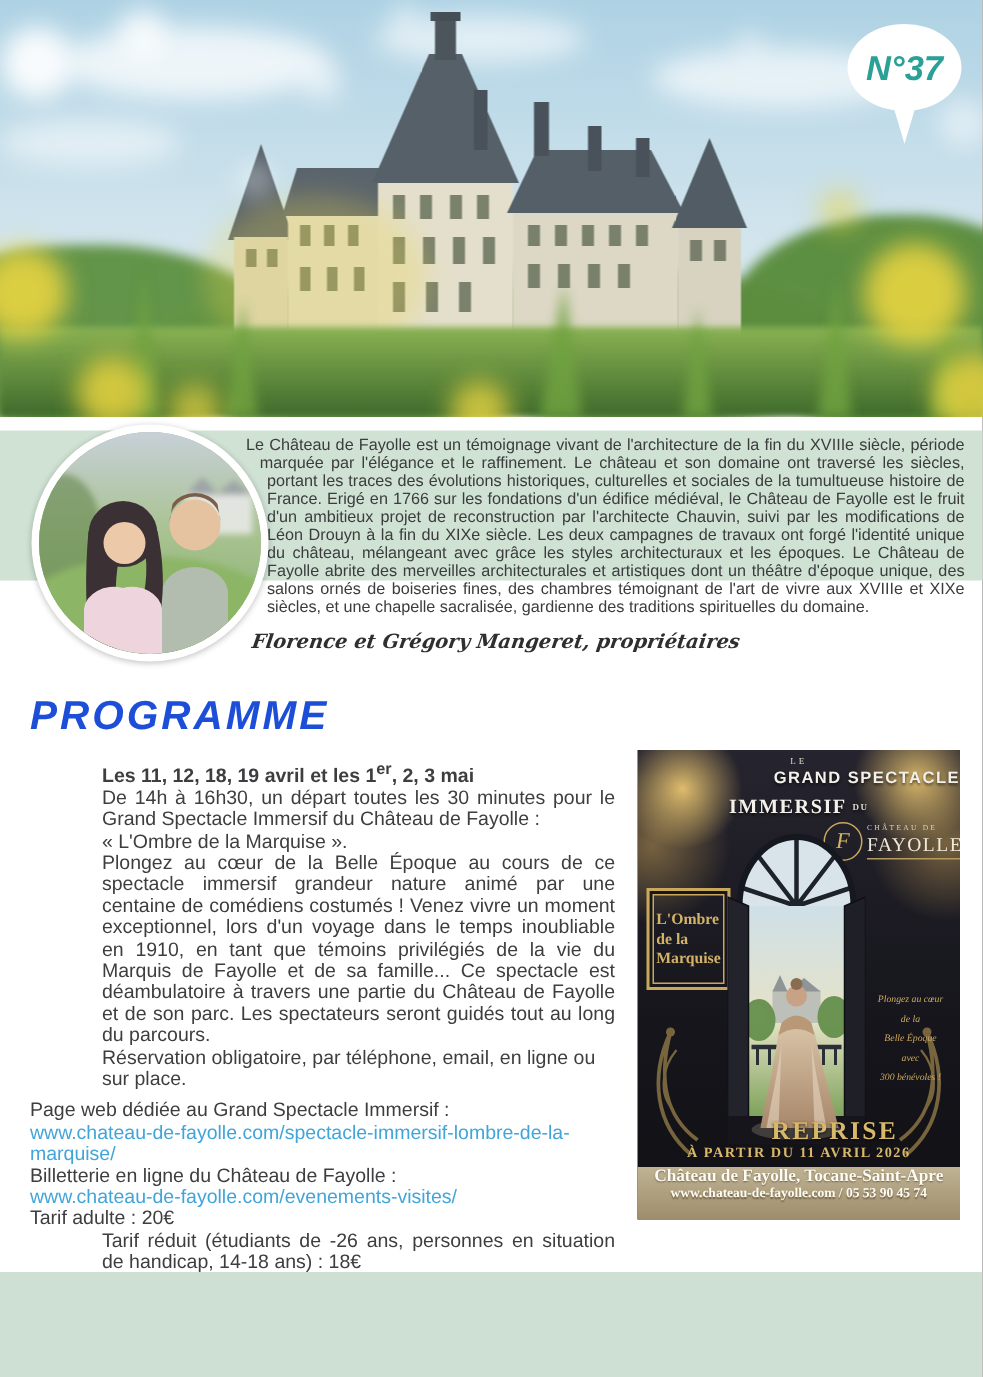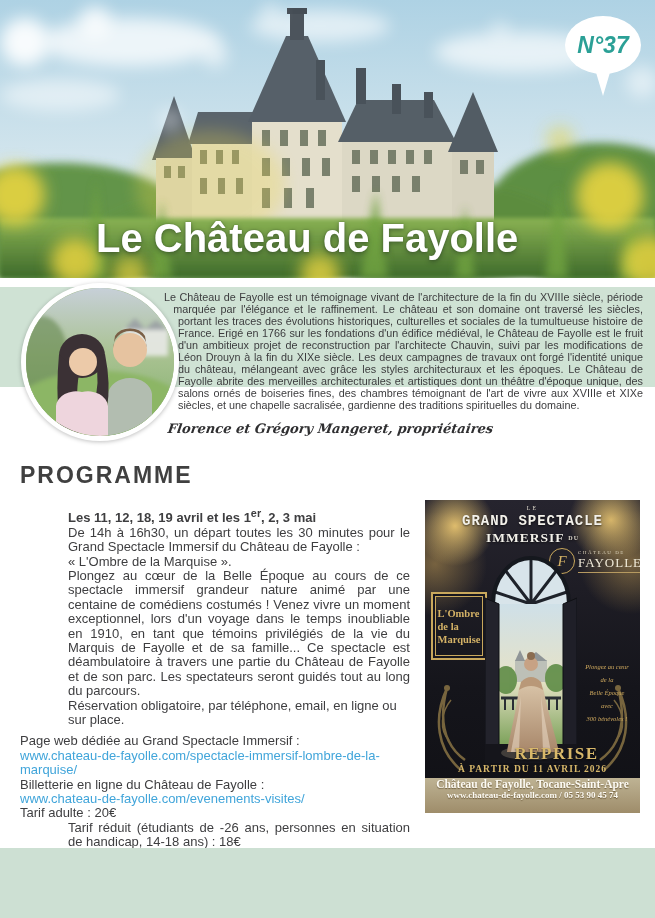--- a/index.html
+++ b/index.html
@@ -20,41 +20,41 @@
   .band-inner{height:100%;padding:4px 12px 0 0;box-sizing:border-box;font-size:10.8px;
         line-height:12px;color:#3c3c3e;text-align:justify;}
   .band-spacer{float:left;width:178px;height:131px;shape-outside:circle(92px at 96px 74px);}
   .owner-photo{position:absolute;left:21px;top:283px;width:158px;height:158px;border-radius:50%;
         border:5px solid #fff;box-sizing:border-box;overflow:hidden;background:#9db884;
         box-shadow:0 1px 4px rgba(0,0,0,.25);}
   .caption{position:absolute;left:168px;top:421px;font-family:"DejaVu Serif",serif;
         font-style:italic;font-weight:bold;font-size:13px;color:#2f2f31;transform:skewX(-8deg);}
 
   
-  .prog-heading{position:absolute;left:20px;top:462px;font-size:23px;
-        font-weight:700;letter-spacing:2px;color:#404040;}
+  .prog-heading{position:absolute;left:20px;top:462px;font-size:27px;font-style:italic;
+        font-weight:700;letter-spacing:2px;color:#1d4ed8;}
   .col{position:absolute;left:20px;top:506px;width:390px;font-size:13px;line-height:14.4px;
         color:#3e3e40;text-align:justify;}
   .col p{margin:0;padding-left:48px;}
   .dates{font-weight:700;}
   .mt6{margin-top:6px;} .mt11{margin-top:11px;} .mt7{margin-top:7px;}
   .link{display:block;color:#41a5da;text-decoration:none;text-align:left;}
 
   
   .poster{position:absolute;left:425px;top:500px;width:215px;height:313px;overflow:hidden;
         background:
           radial-gradient(circle at 30px 26px, rgba(232,196,112,.95), rgba(232,196,112,0) 40px),
           radial-gradient(circle at 186px 20px, rgba(232,196,112,.9), rgba(232,196,112,0) 42px),
           radial-gradient(circle at 10px 64px, rgba(205,165,88,.5), rgba(205,165,88,0) 52px),
           radial-gradient(circle at 206px 62px, rgba(205,165,88,.5), rgba(205,165,88,0) 52px),
           linear-gradient(#26242e, #15151b 60%, #101015);}
   .p-abs{position:absolute;left:0;width:100%;text-align:center;}
   .p-le{top:5px;font-size:6px;letter-spacing:2px;color:#ded9cc;font-family:"Liberation Serif",serif;}
-  .p-t1{top:13px;font-size:14px;font-weight:700;letter-spacing:1px;color:#f3f1ea;
-        font-family:Liberation Mono, monospace;text-shadow:0 1px 2px rgba(0,0,0,.6);}
+  .p-t1{top:13px;font-size:11px;font-weight:700;letter-spacing:1px;color:#f3f1ea;
+        font-family:Liberation Sans, sans-serif;text-shadow:0 1px 2px rgba(0,0,0,.6);text-align:right;}
   .p-t2{top:30px;font-size:13.5px;font-weight:700;letter-spacing:1px;color:#f3f1ea;
         font-family:"Liberation Serif",serif;text-shadow:0 1px 2px rgba(0,0,0,.6);}
   .p-du{font-size:6px;letter-spacing:1px;vertical-align:2px;color:#ded9cc;}
   .p-logo{position:absolute;right:5px;top:48px;width:86px;display:flex;align-items:center;gap:3px;}
   .p-mono{width:24px;height:24px;border:1.5px solid #c9a85c;border-radius:50%;flex:0 0 auto;
         display:flex;align-items:center;justify-content:center;font-family:"Liberation Serif",serif;
         font-size:15px;color:#d4b266;font-style:italic;}
   .p-logotxt{text-align:left;}
   .p-logotop{font-size:5px;letter-spacing:1.5px;color:#d8cfb8;font-family:"Liberation Serif",serif;}
   .p-logoname{font-size:13px;letter-spacing:1px;color:#f0ead8;font-family:"Liberation Serif",serif;
@@ -195,21 +195,20 @@
       <g filter="url(#b8)" fill="#ffffff">
         <circle cx="25" cy="42" r="24" opacity=".9"></circle>
         <circle cx="95" cy="22" r="16" opacity=".75"></circle>
         <circle cx="215" cy="55" r="13" opacity=".55"></circle>
         <circle cx="270" cy="12" r="9" opacity=".5"></circle>
         <circle cx="500" cy="30" r="10" opacity=".4"></circle>
         <circle cx="642" cy="82" r="16" opacity=".5"></circle>
         <circle cx="170" cy="120" r="12" opacity=".4"></circle>
       </g>
     </svg>
-    <div class="hero-title">Le Château de Fayolle</div>
     <svg class="badge" viewBox="0 0 92 92">
       <ellipse cx="45" cy="37" rx="38" ry="29" fill="#ffffff"></ellipse>
       <polygon points="37,61 53,61 45,88" fill="#ffffff"></polygon>
       <text x="45" y="45" text-anchor="middle">N°37</text>
     </svg>
   </div>
 
   <div class="band">
     <div class="band-inner">
       <div class="band-spacer"></div><span>Le Château de Fayolle est un témoignage vivant de l'architecture de la fin du XVIIIe siècle, période marquée par l'élégance et le raffinement. Le château et son domaine ont traversé les siècles, portant les traces des évolutions historiques, culturelles et sociales de la tumultueuse histoire de France. Erigé en 1766 sur les fondations d'un édifice médiéval, le Château de Fayolle est le fruit d'un ambitieux projet de reconstruction par l'architecte Chauvin, suivi par les modifications de Léon Drouyn à la fin du XIXe siècle. Les deux campagnes de travaux ont forgé l'identité unique du château, mélangeant avec grâce les styles architecturaux et les époques. Le Château de Fayolle abrite des merveilles architecturales et artistiques dont un théâtre d'époque unique, des salons ornés de boiseries fines, des chambres témoignant de l'art de vivre aux XVIIIe et XIXe siècles, et une chapelle sacralisée, gardienne des traditions spirituelles du domaine.</span>

